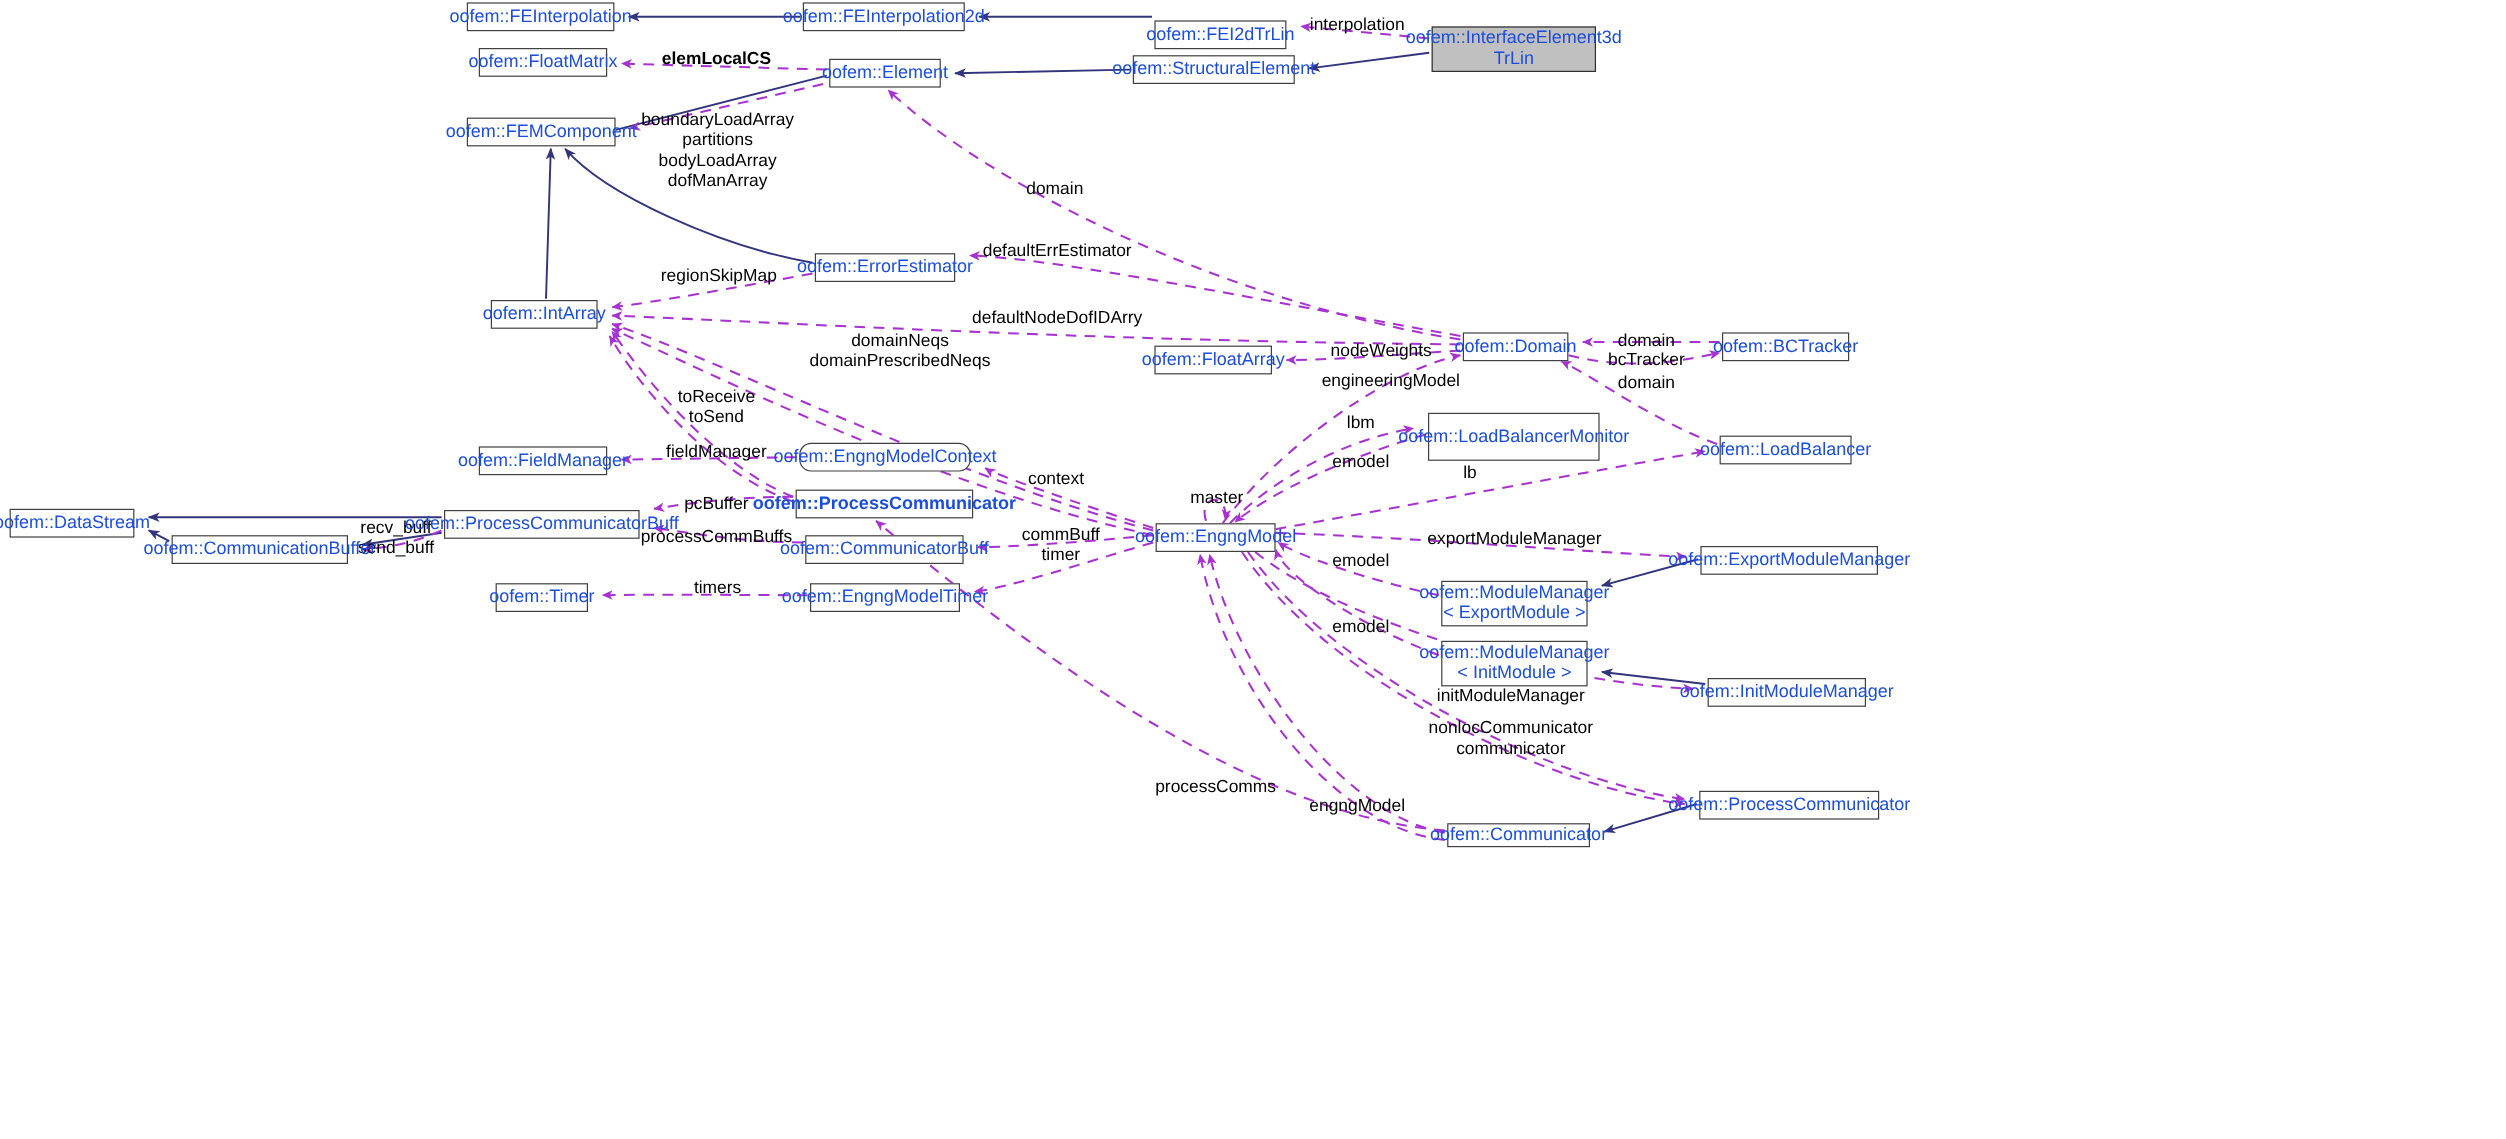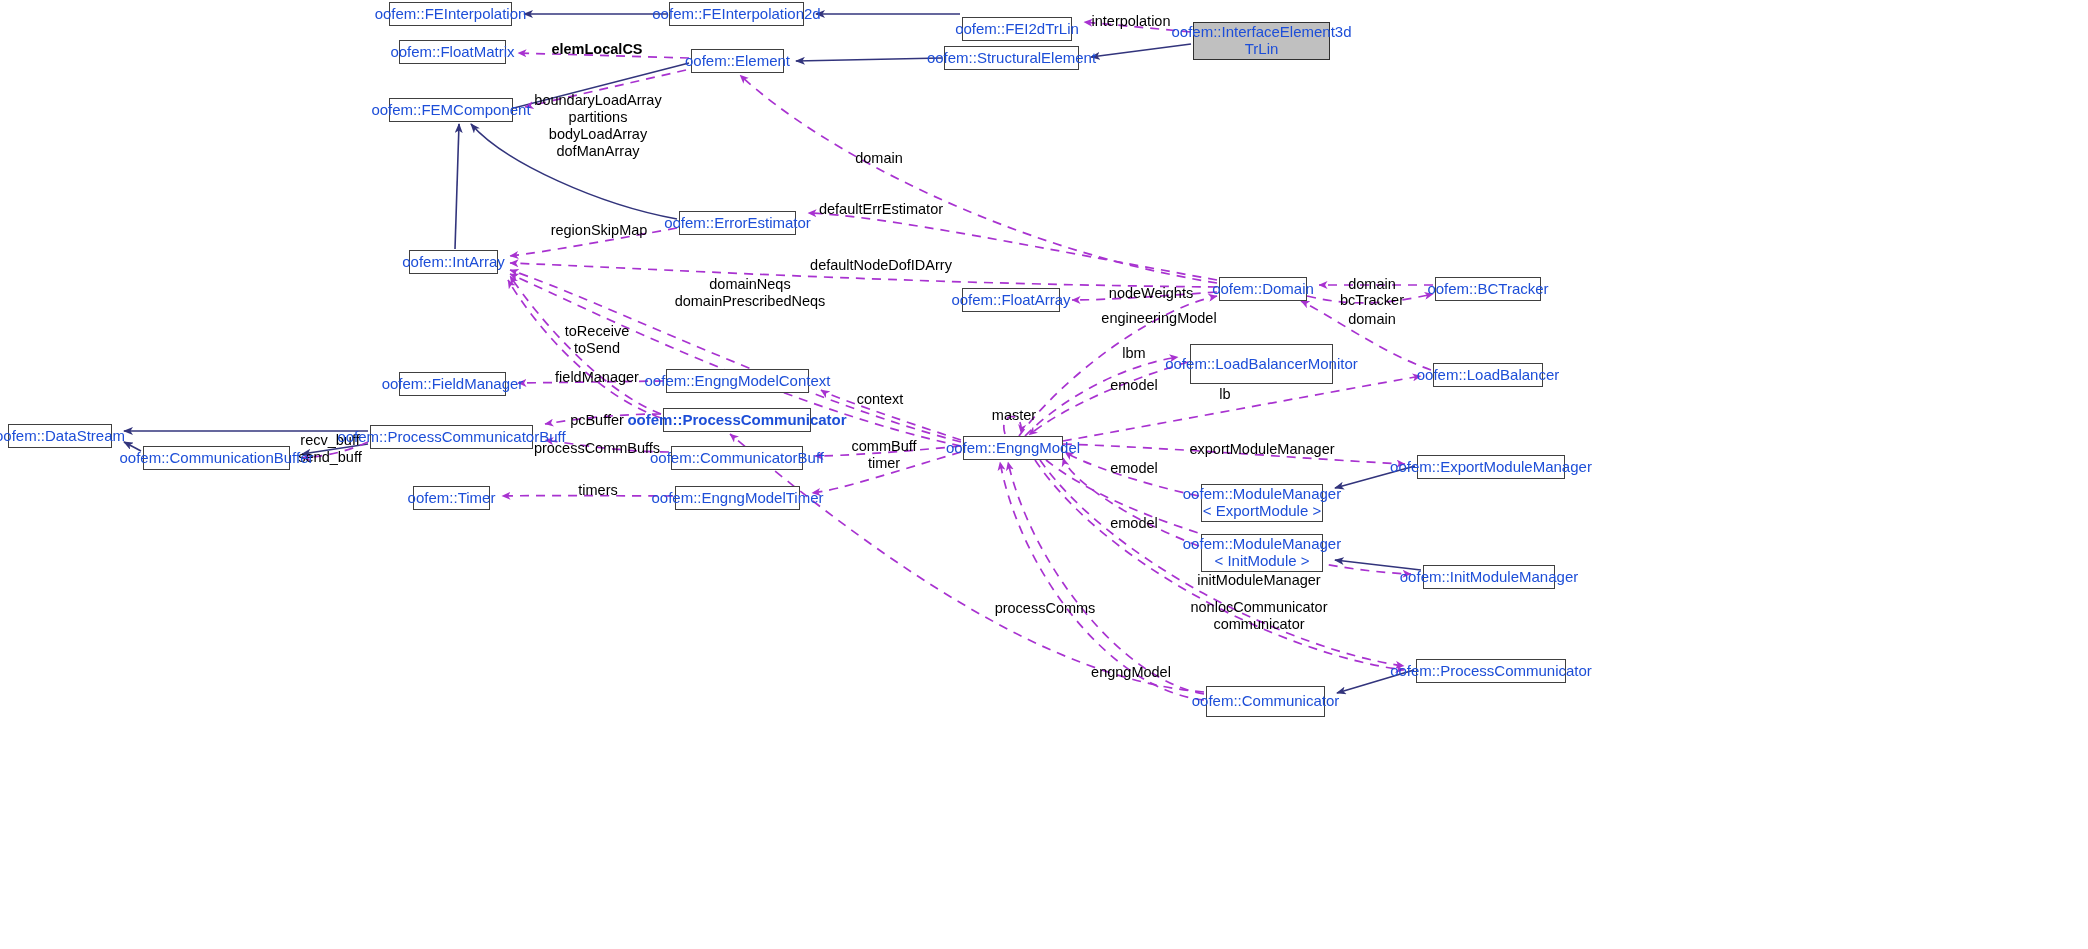--- a/index.html
+++ b/index.html
@@ -171,37 +171,37 @@
       <div class="node" style="left: 944px; top: 46px; width: 135px; height: 24px;">oofem::StructuralElement</div>
       <div class="node" style="left: 389px; top: 98px; width: 124px; height: 24px;">oofem::FEMComponent</div>
       <div class="node" style="left: 679px; top: 211px; width: 117px; height: 24px;">oofem::ErrorEstimator</div>
       <div class="node" style="left: 409px; top: 250px; width: 89px; height: 24px;">oofem::IntArray</div>
       <div class="node" style="left: 962px; top: 288px; width: 98px; height: 24px;">oofem::FloatArray</div>
       <div class="node" style="left: 1219px; top: 277px; width: 88px; height: 24px;">oofem::Domain</div>
       <div class="node" style="left: 1435px; top: 277px; width: 106px; height: 24px;">oofem::BCTracker</div>
       <div class="node" style="left: 1190px; top: 344px; width: 143px; height: 40px;">oofem::LoadBalancerMonitor</div>
       <div class="node" style="left: 1433px; top: 363px; width: 110px; height: 24px;">oofem::LoadBalancer</div>
       <div class="node" style="left: 399px; top: 372px; width: 107px; height: 24px;">oofem::FieldManager</div>
-      <div class="node" style="left: 666px; top: 369px; width: 143px; height: 24px;">oofem::EngngModelContext</div>
+      <div class="node" style="left: 666px; top: 369px; width: 143px; height: 24px; border-radius: 10px;">oofem::EngngModelContext</div>
       <div class="node" style="left: 8px; top: 424px; width: 104px; height: 24px;">oofem::DataStream</div>
       <div class="node" style="left: 663px; top: 408px; width: 148px; height: 24px; font-weight: bold;">oofem::ProcessCommunicator</div>
       <div class="node" style="left: 963px; top: 436px; width: 100px; height: 24px;">oofem::EngngModel</div>
       <div class="node" style="left: 370px; top: 425px; width: 163px; height: 24px;">oofem::ProcessCommunicatorBuff</div>
       <div class="node" style="left: 143px; top: 446px; width: 147px; height: 24px;">oofem::CommunicationBuffer</div>
       <div class="node" style="left: 671px; top: 446px; width: 132px; height: 24px;">oofem::CommunicatorBuff</div>
       <div class="node" style="left: 1417px; top: 455px; width: 148px; height: 24px;">oofem::ExportModuleManager</div>
       <div class="node" style="left: 1201px; top: 484px; width: 122px; height: 38px;">oofem::ModuleManager
 &lt; ExportModule &gt;</div>
       <div class="node" style="left: 413px; top: 486px; width: 77px; height: 24px;">oofem::Timer</div>
       <div class="node" style="left: 675px; top: 486px; width: 125px; height: 24px;">oofem::EngngModelTimer</div>
       <div class="node" style="left: 1201px; top: 534px; width: 122px; height: 38px;">oofem::ModuleManager
 &lt; InitModule &gt;</div>
       <div class="node" style="left: 1423px; top: 565px; width: 132px; height: 24px;">oofem::InitModuleManager</div>
       <div class="node" style="left: 1416px; top: 659px; width: 150px; height: 24px;">oofem::ProcessCommunicator</div>
-      <div class="node" style="left: 1206px; top: 686px; width: 119px; height: 31px;">oofem::Communicator</div>
+      <div class="node" style="left: 1206px; top: 686px; width: 119px; height: 20px;">oofem::Communicator</div>
     </div>
   <div id="labels">
       <div class="edge-label" style="left: 1131px; top: 13px;">interpolation</div>
       <div class="edge-label" style="left: 597px; top: 41px; font-weight: bold;">elemLocalCS</div>
       <div class="edge-label" style="left: 598px; top: 92px;">boundaryLoadArray
 partitions
 bodyLoadArray
 dofManArray</div>
       <div class="edge-label" style="left: 879px; top: 150px;">domain</div>
       <div class="edge-label" style="left: 881px; top: 201px;">defaultErrEstimator</div>
@@ -228,17 +228,17 @@
       <div class="edge-label" style="left: 597px; top: 440px;">processCommBuffs</div>
       <div class="edge-label" style="left: 884px; top: 438px;">commBuff</div>
       <div class="edge-label" style="left: 884px; top: 455px;">timer</div>
       <div class="edge-label" style="left: 1262px; top: 441px;">exportModuleManager</div>
       <div class="edge-label" style="left: 1134px; top: 460px;">emodel</div>
       <div class="edge-label" style="left: 598px; top: 482px;">timers</div>
       <div class="edge-label" style="left: 1134px; top: 515px;">emodel</div>
       <div class="edge-label" style="left: 1259px; top: 572px;">initModuleManager</div>
       <div class="edge-label" style="left: 1259px; top: 599px;">nonlocCommunicator
 communicator</div>
-      <div class="edge-label" style="left: 1013px; top: 600px; margin-left: 32px;">processComms</div>
+      <div class="edge-label" style="left: 1013px; top: 648px;">processComms</div>
       <div class="edge-label" style="left: 1131px; top: 664px;">engngModel</div>
     </div>
 
 </div>
 
 </body></html>

